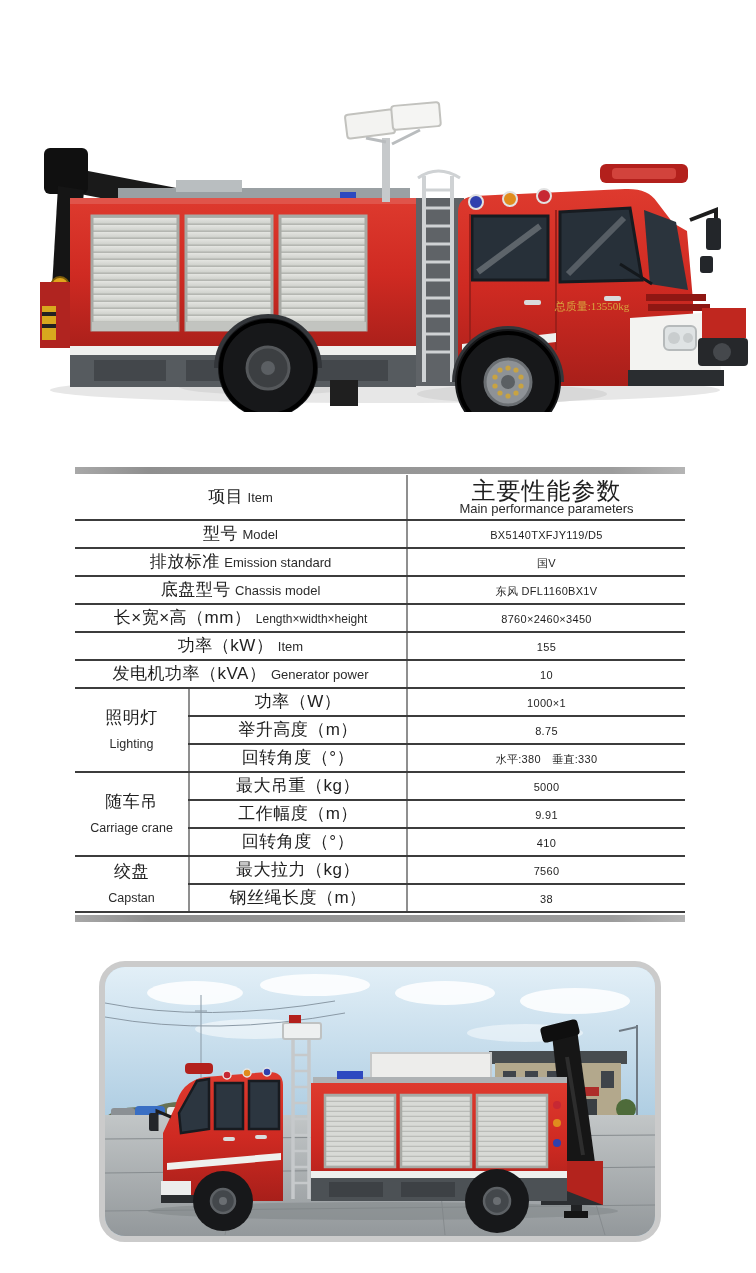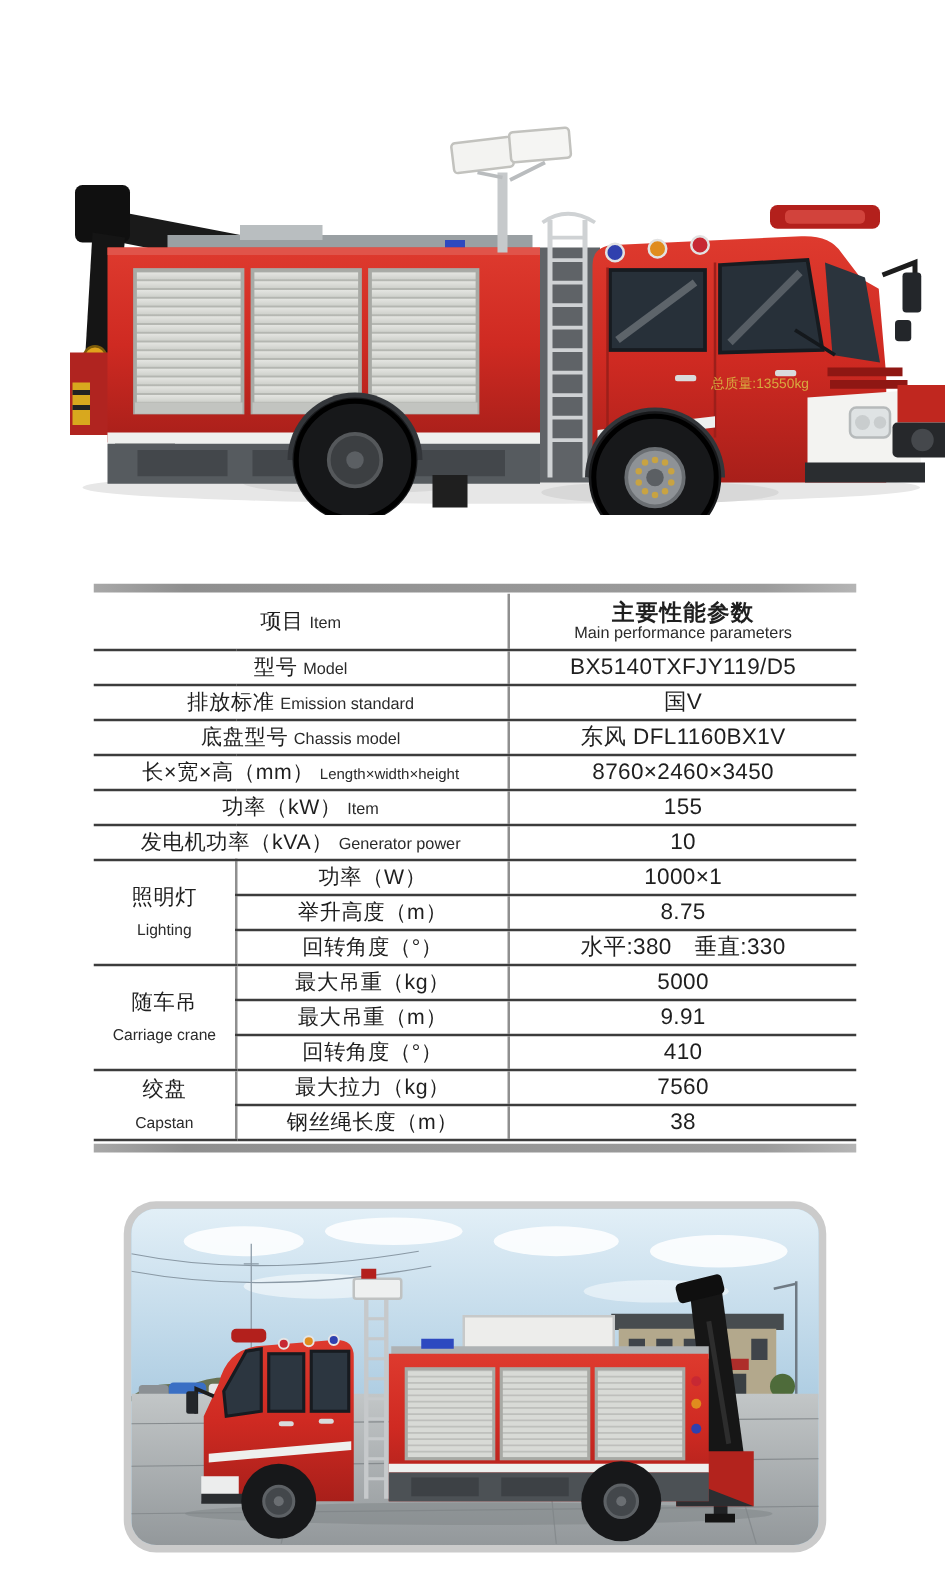--- a/index.html
+++ b/index.html
@@ -2,39 +2,39 @@
 <html><head>
 <meta charset="utf-8">
 <style>
   * { margin:0; padding:0; box-sizing:border-box; }
   html,body { background:#ffffff; }
   body {
     width:756px; height:1273px; position:relative; overflow:hidden;
     font-family:"Liberation Sans","DejaVu Sans",sans-serif; color:#222;
   }
   
-  .hero { position:absolute; left:16px; top:50px; width:668px; height:362px; }
+  .hero { position:absolute; left:0; top:50px; width:668px; height:362px;font-family:Liberation Serif, serif; }
   .hero svg { display:block; }
 
   
   .table-wrap { position:absolute; left:75px; top:467px; width:610px; }
   .gray-bar { height:7px; background:linear-gradient(to right,#a8a8a8,#8f8f8f 12%,#9c9c9c 88%,#b5b5b5); }
   .gray-bar.bottom { margin-top:2px; }
   table.spec { border-collapse:collapse; width:610px; table-layout:fixed; margin-top:1px; }
   table.spec td {
     text-align:center; vertical-align:middle; height:28px; padding:0 2px;
     border-bottom:2px solid #3c3c3c; line-height:1.05;
   }
   table.spec tr.header td { height:45px;margin-top:24px; }
   td.val, td.sub { border-left:2px solid #8f8f8f; }
   .zh { font-size:17px; color:#1f1f1f; letter-spacing:0.5px; }
   .en { font-size:13px; color:#2b2b2b; }
   .en.small { font-size:12px; }
-  .vtext { font-size:18px; color:#1f1f1f; letter-spacing:0.3px; }
-  .hdr-zh { font-size:18px; letter-spacing:1px;font-weight:bold; }
+  .vtext { font-size:11px; color:#1f1f1f; letter-spacing:0.3px; }
+  .hdr-zh { font-size:24px; letter-spacing:1px; }
   .hdr-en { font-size:13px; margin-top:-1px; }
   .grp .zh { display:block; }
   .grp .en { display:block; font-size:12.5px; margin-top:11px; }
 
   
   .photo-frame {
     position:absolute; left:99px; top:961px; width:562px; height:281px;
     border:6px solid #cbcbcb; border-radius:26px; overflow:hidden; background:#bdd7e7;
   }
   .photo-frame svg { display:block; }
@@ -265,21 +265,21 @@
 
     <tr>
       <td rowspan="3" class="grp">
         <span class="zh">随车吊</span>
         <span class="en">Carriage crane</span>
       </td>
       <td class="sub"><span class="zh">最大吊重（kg）</span></td>
       <td class="val"><span class="vtext">5000</span></td>
     </tr>
     <tr>
-      <td class="sub"><span class="zh">最大吊重（m）</span></td>
+      <td class="sub"><span class="zh">工作幅度（m）</span></td>
       <td class="val"><span class="vtext">9.91</span></td>
     </tr>
     <tr>
       <td class="sub"><span class="zh">回转角度（°）</span></td>
       <td class="val"><span class="vtext">410</span></td>
     </tr>
 
     <tr>
       <td rowspan="2" class="grp">
         <span class="zh">绞盘</span>

